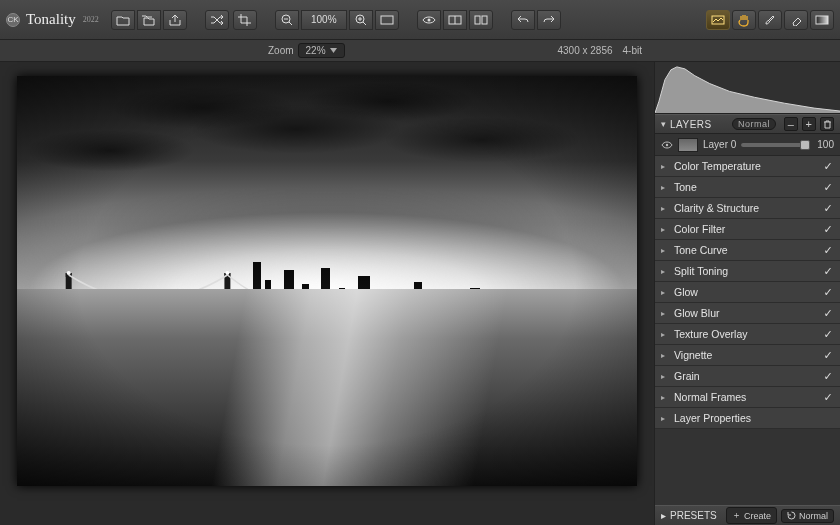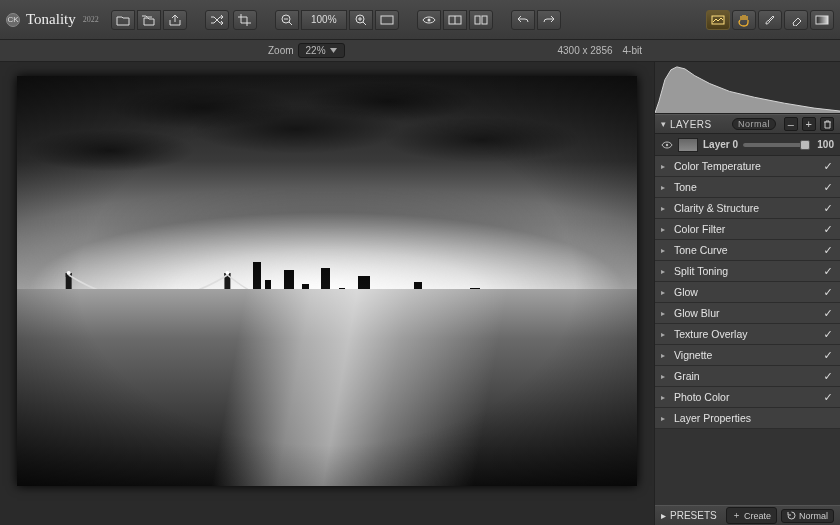--- a/index.html
+++ b/index.html
@@ -136,21 +136,21 @@
     font-size:9px; padding:0 5px; color:#aaa; margin-left:auto;
   }
   .panel-head .minibtn {
     width:14px; height:14px; background:#2c2c2c; border:1px solid #1a1a1a;
     border-radius:2px; display:inline-flex; align-items:center; justify-content:center;
     color:#ccc; font-size:11px; line-height:1; cursor:pointer;
   }
   .panel-head .tri { color:#ccc; font-size:9px; }
   .layer-row {
     height:22px; background:#333; border-bottom:1px solid #262626;
-    display:flex; align-items:center; padding:0 6px; gap:5px; font-size:10px;font-weight:bold;
+    display:flex; align-items:center; padding:0 6px; gap:5px; font-size:10px;
   }
   .layer-row .eye { width:12px; color:#bbb; }
   .layer-row .thumb { width:20px; height:14px; background:linear-gradient(#666,#888); border:1px solid #222;}
   .layer-row .slider { flex:1; height:4px; background:#222; border-radius:2px; position:relative;}
   .layer-row .slider .fill { position:absolute; inset:0; background:#666; border-radius:2px;}
   .layer-row .slider .knob { position:absolute; right:-3px; top:-3px; width:10px; height:10px; background:#bbb; border-radius:2px; border:1px solid #555;}
   .layer-row .val { width:22px; text-align:right; color:#ccc;}
   .adj-list { flex:0 0 auto; }
   .adj {
     height:21px; background:#3f3f3f; border-bottom:1px solid #2c2c2c;
@@ -468,21 +468,21 @@
           <span>Vignette</span>
           <span class="chk">✓</span>
         </div>
         <div class="adj">
           <span class="tri">▸</span>
           <span>Grain</span>
           <span class="chk">✓</span>
         </div>
         <div class="adj">
           <span class="tri">▸</span>
-          <span>Photo Color</span>
+          <span>Normal Frames</span>
           <span class="chk">✓</span>
         </div>
         <div class="adj">
           <span class="tri">▸</span>
           <span>Layer Properties</span>
           <span class="chk"></span>
         </div>
       </div>
 
     <div class="gap"></div>

